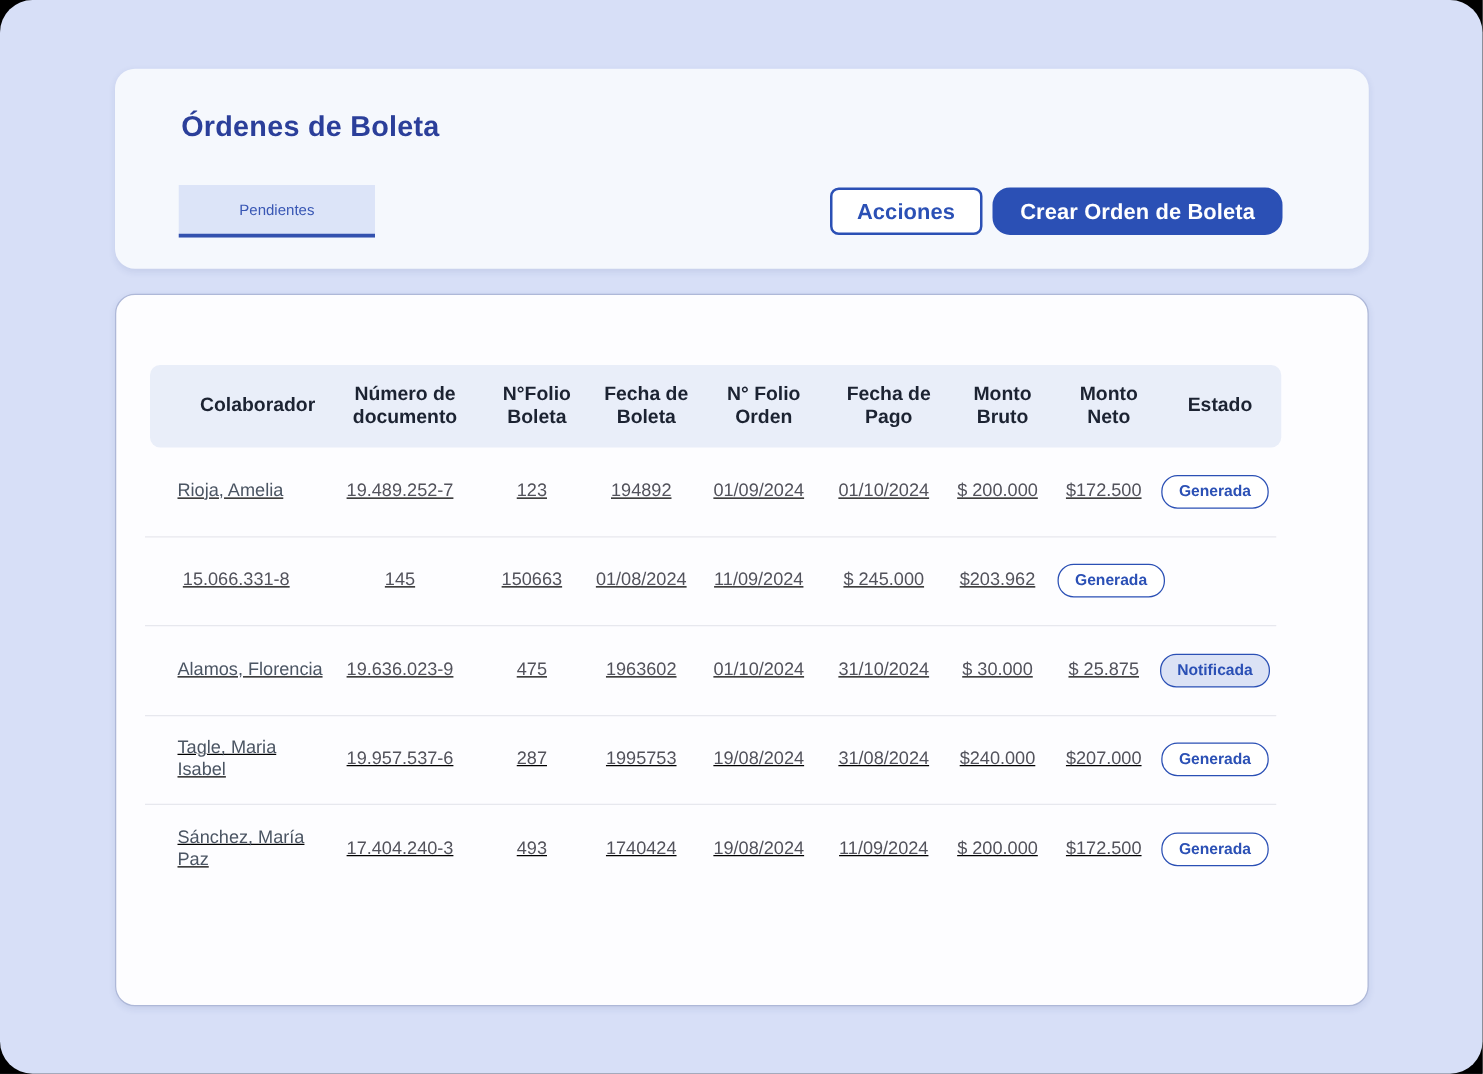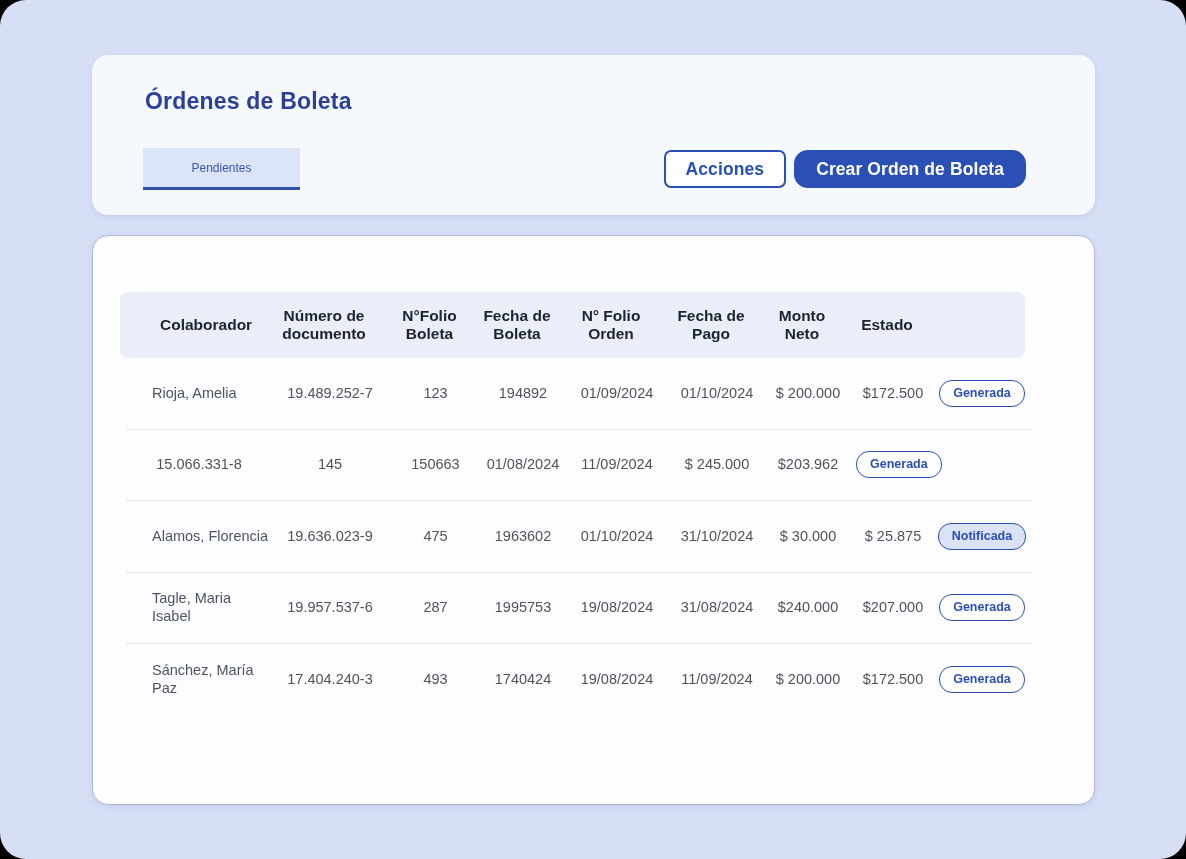--- a/index.html
+++ b/index.html
@@ -53,21 +53,21 @@
   .table-head {
     position: absolute; left: 27px; top: 56px;
     background: #e9eef9; border-radius: 8px; min-height: 66px;
     align-items: center;
   }
   .th {
     font-size: 15.5px; font-weight: 700; color: #1c2332;
     text-align: center; padding: 10px 4px; line-height: 1.18;
   }
   .th.left { text-align: left; padding-left: 40px; }
-  .table-body { position: absolute; left: 33px; top: 122px; }
+  .table-body { position: absolute; left: 23px; top: 122px; text-decoration: underline; }
   .tr { align-items: center; height: 71.5px; border-bottom: 1px solid #e7e8ee; }
   .tr:last-child { border-bottom: none; }
   .td {
     font-size: 14.5px; color: #52525b; text-align: center; padding: 0 3px;
     line-height: 1.2;
   }
   .td.left { text-align: left; padding-left: 26px; color: #4b5563; }
   .badge {
     display: inline-block; padding: 5px 13px; border-radius: 13px;
     font-size: 12.5px; font-weight: 700; color: #2b50b5;
@@ -94,20 +94,21 @@
   </section>
 
   <section class="table-card">
     <div class="grid-row table-head" id="table-head">
         <div class="th left">Colaborador</div>
         <div class="th">Número de documento</div>
         <div class="th">N°Folio Boleta</div>
         <div class="th">Fecha de Boleta</div>
         <div class="th">N° Folio Orden</div>
         <div class="th">Fecha de Pago</div>
+        <div class="th">Monto Bruto</div>
         <div class="th">Monto Neto</div>
         <div class="th">Estado</div>
       </div>
     <div class="table-body" id="table-body">
         <div class="grid-row tr">
           <div class="td left">Rioja, Amelia</div>
           <div class="td">19.489.252-7</div>
           <div class="td">123</div>
           <div class="td">194892</div>
           <div class="td">01/09/2024</div>

